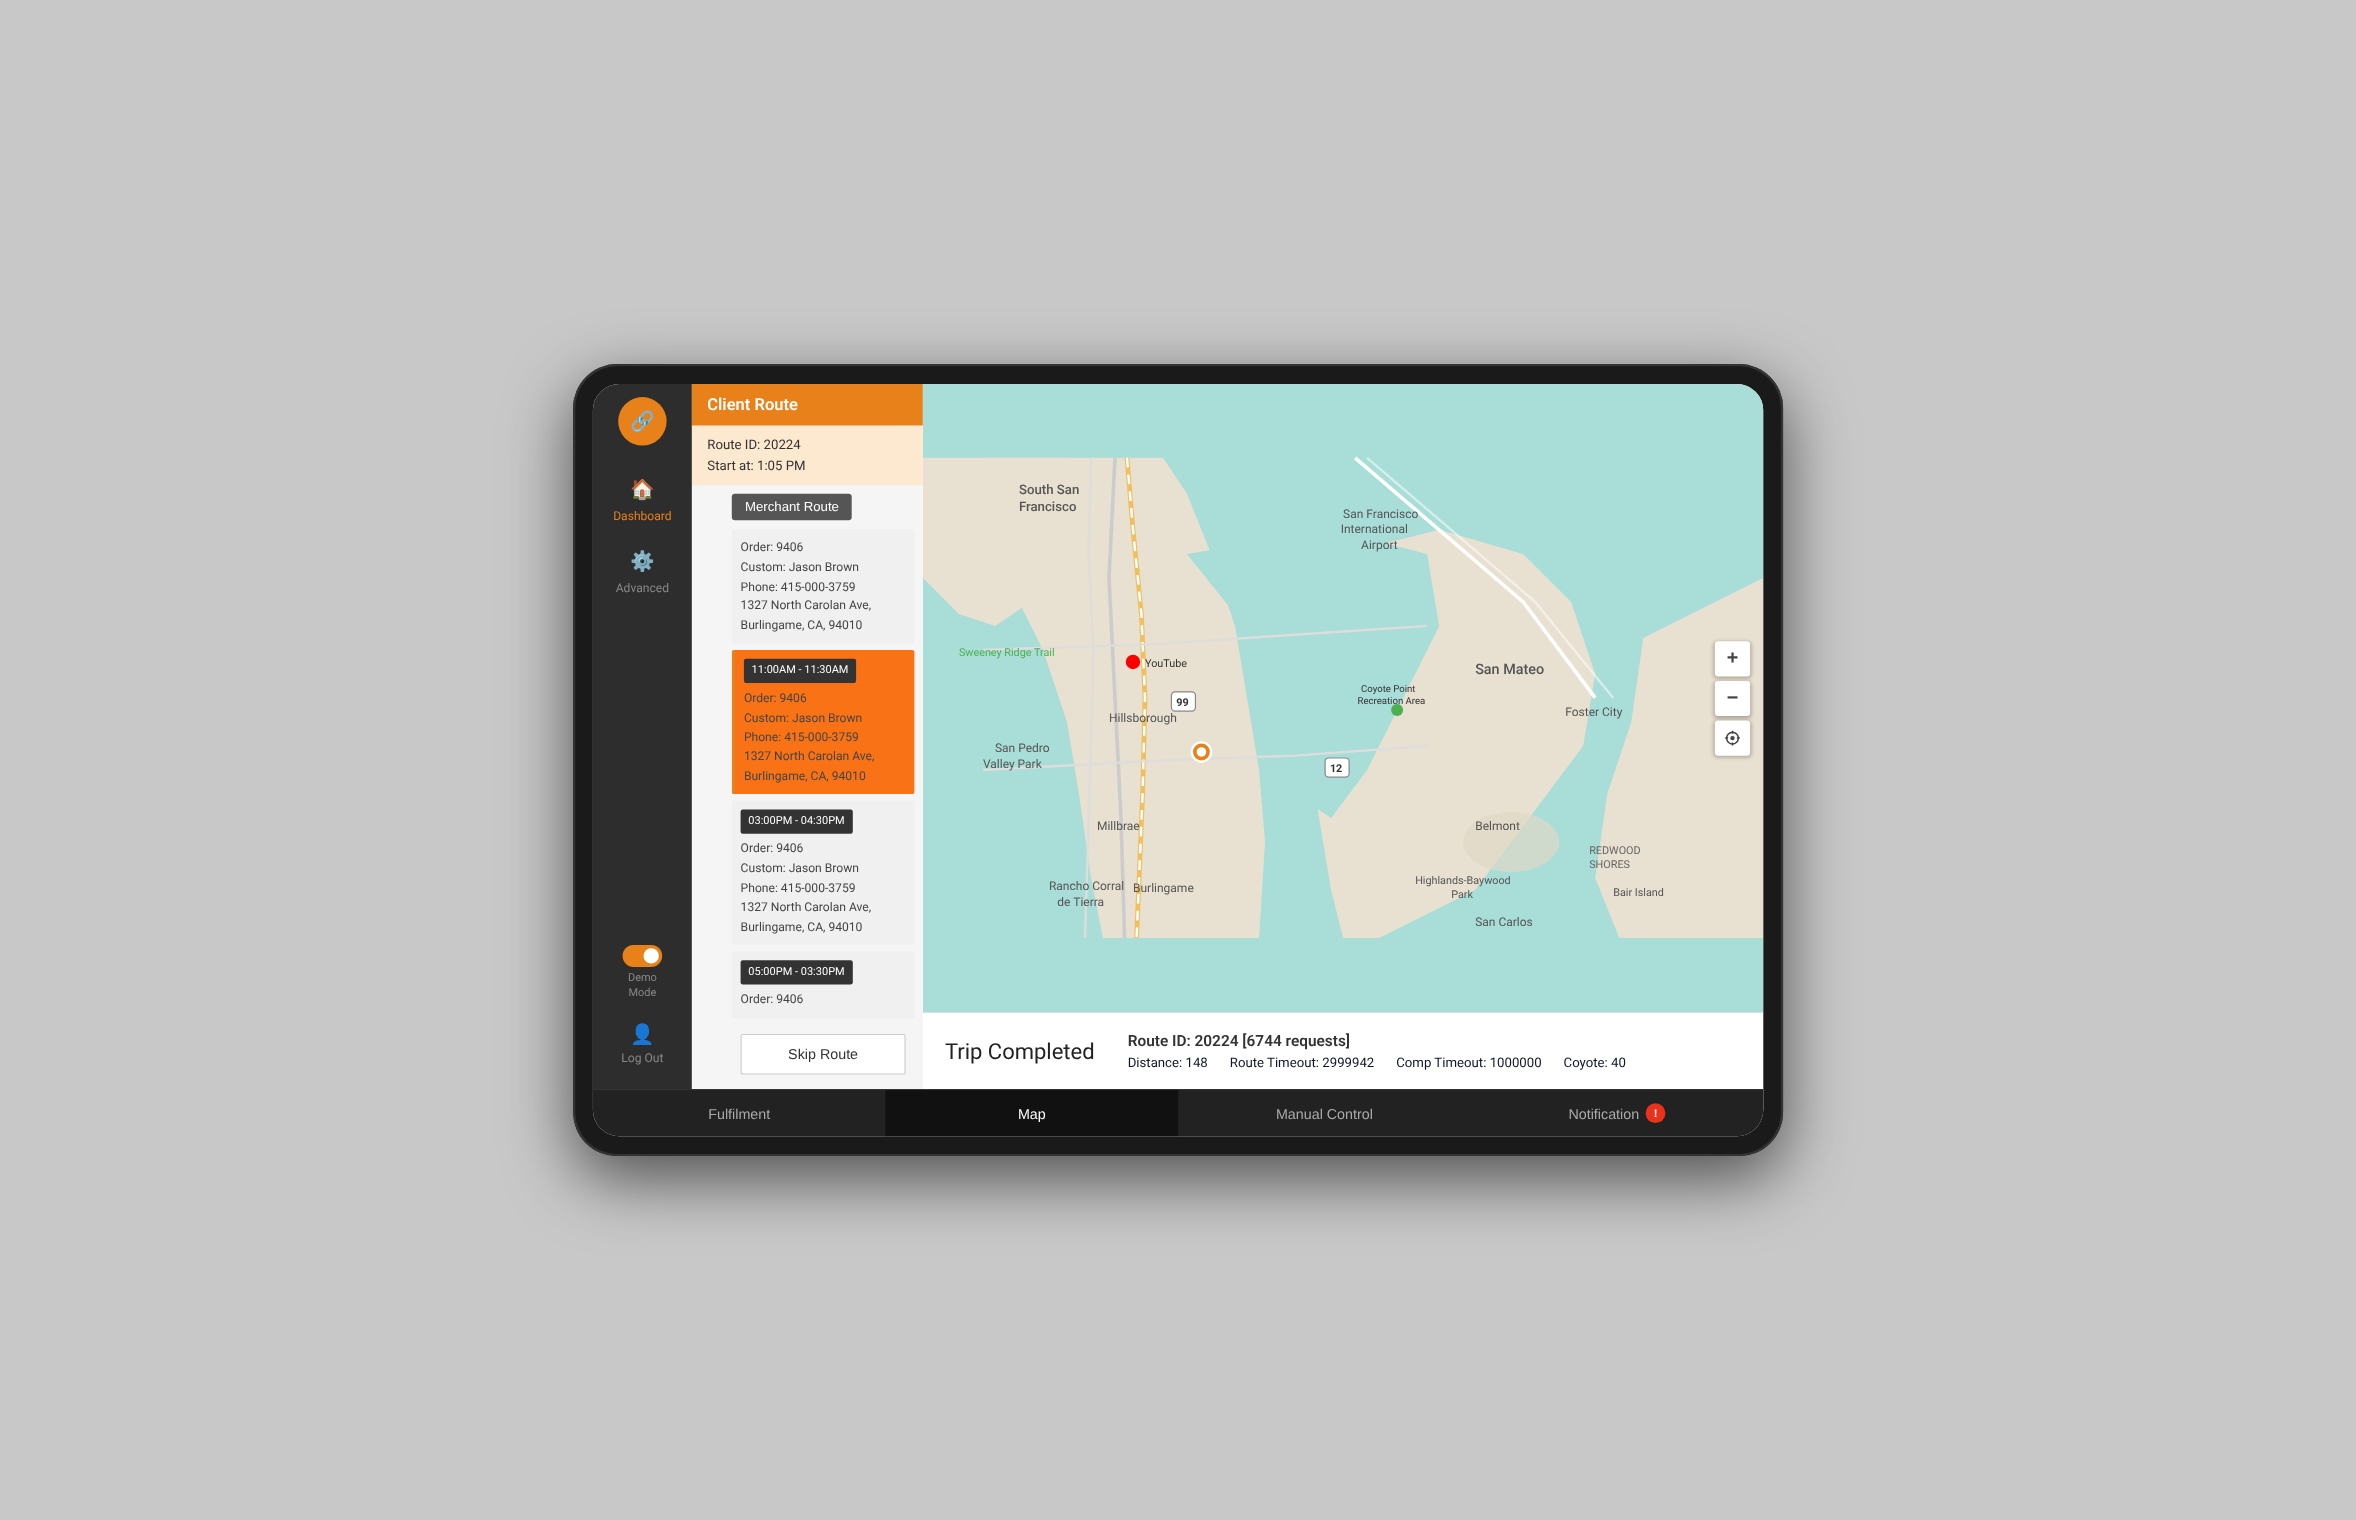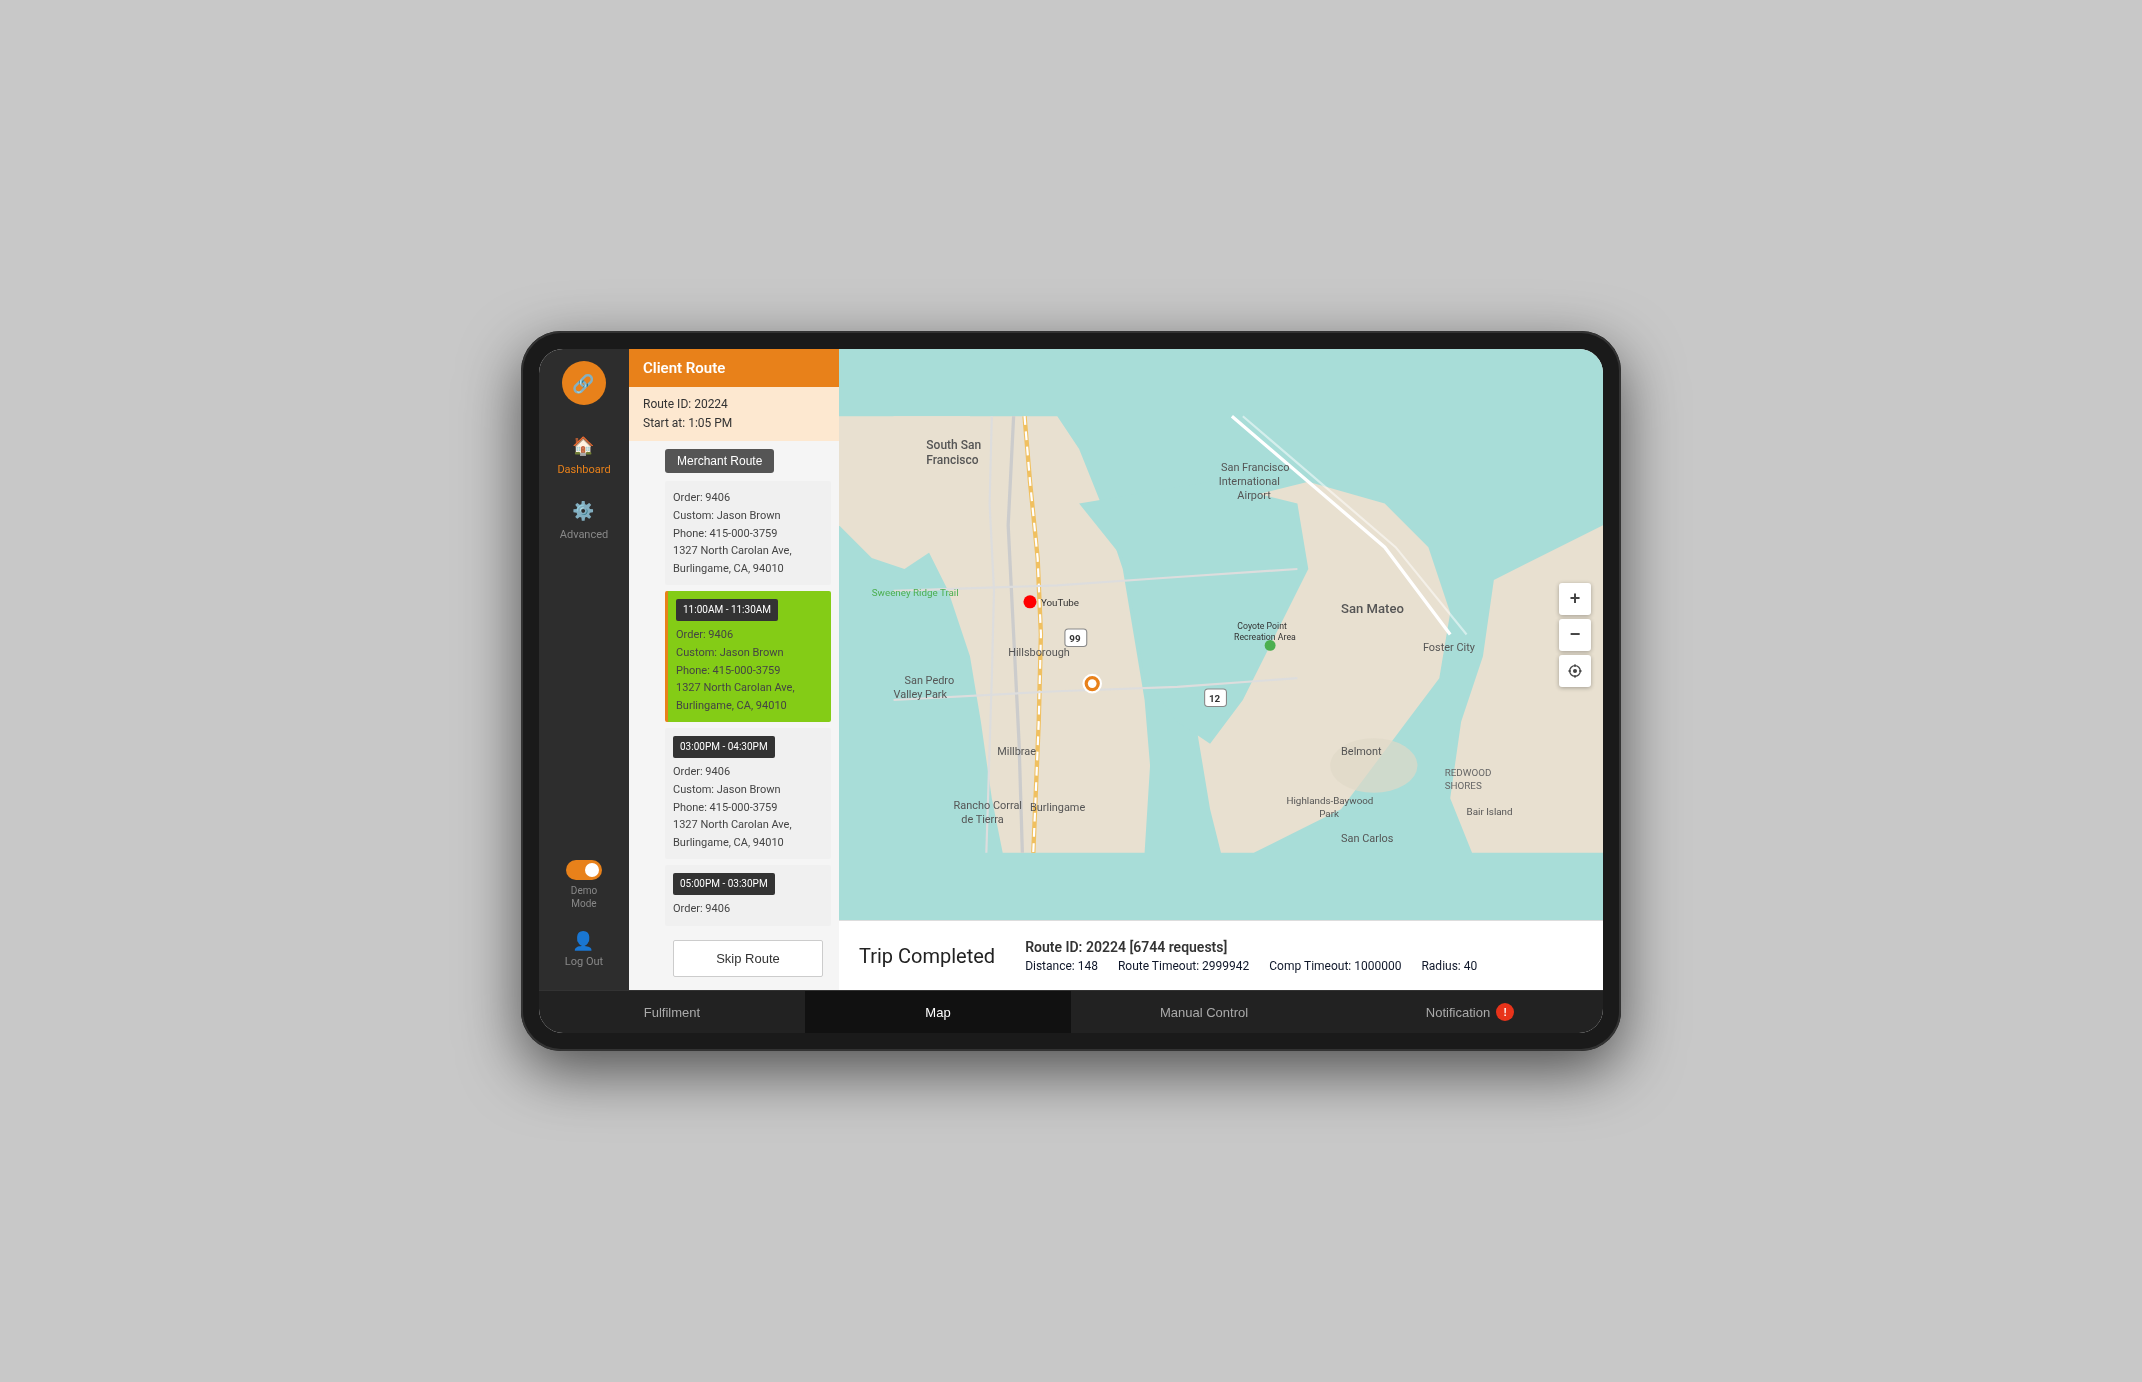--- a/index.html
+++ b/index.html
@@ -182,21 +182,21 @@
       margin-bottom: 6px;
       padding: 8px;
       border-radius: 2px;
       font-size: 11px;
       color: #444;
       line-height: 1.6;
       position: relative;
     }
 
     .route-stop.highlighted {
-      background: #84cc16;
+      background: #f97316;
       border-left: 3px solid #e8811a;
     }
 
     .time-badge {
       background: #333;
       color: white;
       font-size: 10px;
       padding: 3px 7px;
       border-radius: 2px;
       display: inline-block;
@@ -525,21 +525,21 @@
               </span>
               <span>
                 <span>Route Timeout:</span>
                 <span>2999942</span>
               </span>
               <span>
                 <span>Comp Timeout:</span>
                 <span>1000000</span>
               </span>
               <span>
-                <span>Radius:</span>
+                <span>Coyote:</span>
                 <span>40</span>
               </span>
             </div>
           </div>
         </div>
       </div>
 
     </div>
 
     <div class="bottom-nav">

